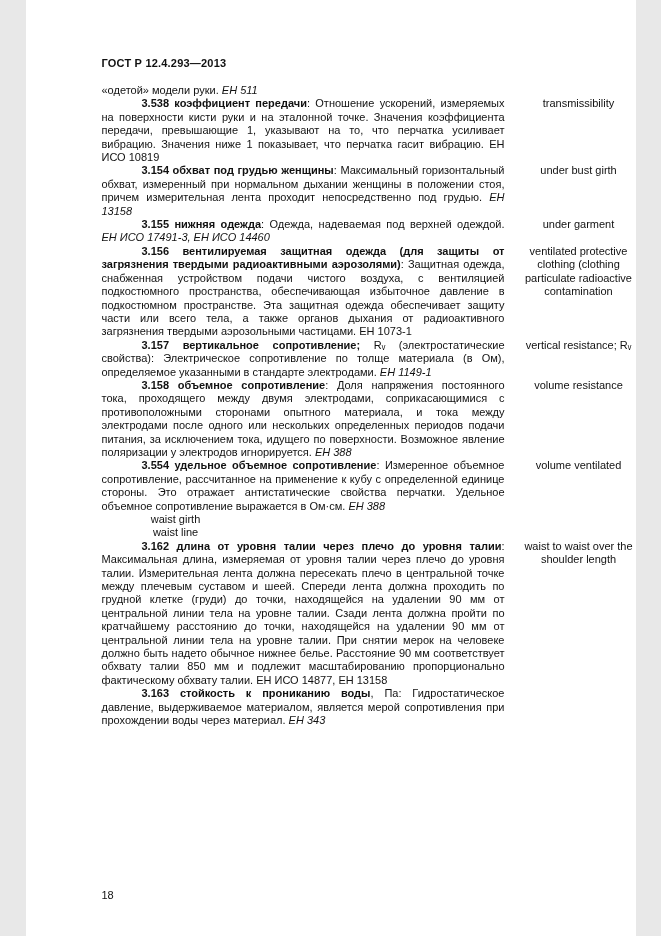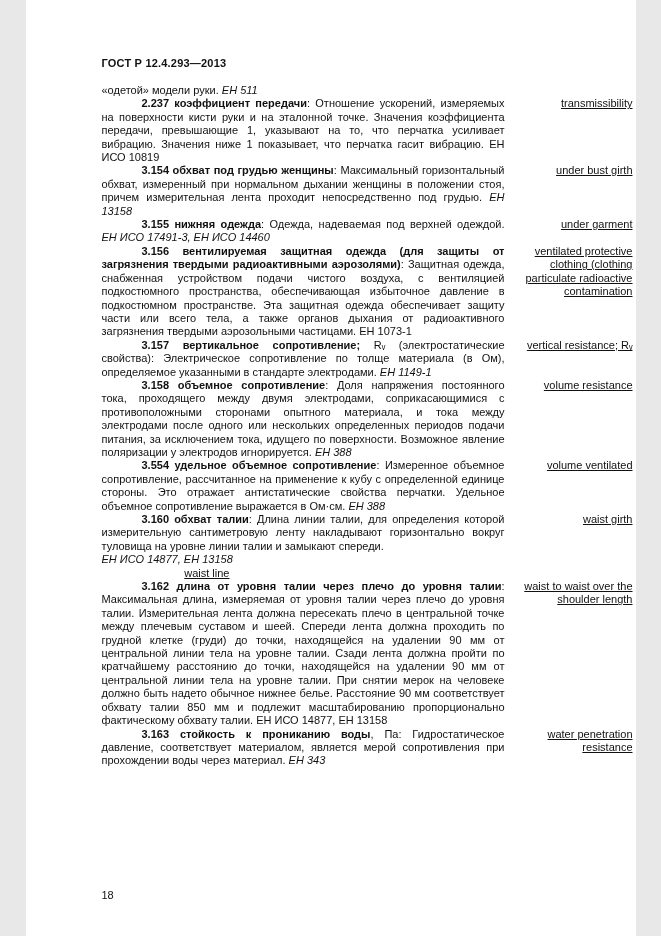--- a/index.html
+++ b/index.html
@@ -21,23 +21,23 @@
   .content {
     position:absolute; top:84px; left:76px; width:545px;
   }
   .row { display:flex; align-items:flex-start; }
   .col-ru {
     width:403px;
     text-align:justify;
   }
   .col-en {
     width:128px;
-    text-align:right;
+    margin-left:10px;
+    text-align:center;
     line-height:13.4px;
-    text-decoration:underline;
   }
   .para {
     margin:0;
     line-height:13.4px;
     text-indent:40px;
   }
   .para.noindent { text-indent:0; }
   .refline {
     margin:0;
     line-height:13.4px;
@@ -62,21 +62,21 @@
 
     <div class="row">
       <div class="col-ru">
         <p class="para noindent"><span>«одетой» модели руки. </span><span class="ref">ЕН 511</span></p>
       </div>
       <div class="col-en"></div>
     </div>
 
     <div class="row">
       <div class="col-ru">
-        <p class="para"><span class="bold">2.237 коэффициент передачи</span><span>: Отношение ускорений, измеряемых на поверхности кисти руки и на эталонной точке. Значения коэффициента передачи, превышающие 1, указывают на то, что перчатка усиливает вибрацию. Значения ниже 1 показывает, что перчатка гасит вибрацию. ЕН ИСО 10819</span><span class="ref"></span></p>
+        <p class="para"><span class="bold">3.538 коэффициент передачи</span><span>: Отношение ускорений, измеряемых на поверхности кисти руки и на эталонной точке. Значения коэффициента передачи, превышающие 1, указывают на то, что перчатка усиливает вибрацию. Значения ниже 1 показывает, что перчатка гасит вибрацию. ЕН ИСО 10819</span><span class="ref"></span></p>
       </div>
       <div class="col-en">transmissibility</div>
     </div>
 
     <div class="row">
       <div class="col-ru">
         <p class="para"><span class="bold">3.154 обхват под грудью женщины</span><span>: Максимальный горизонтальный обхват, измеренный при нормальном дыхании женщины в положении стоя, причем измерительная лента проходит непосредственно под грудью. </span><span class="ref">ЕН 13158</span></p>
       </div>
       <div class="col-en">under bust girth</div>
     </div>
@@ -110,42 +110,37 @@
     </div>
 
     <div class="row">
       <div class="col-ru">
         <p class="para"><span class="bold">3.554 удельное объемное сопротивление</span><span>: Измеренное объемное сопротивление, рассчитанное на применение к кубу с определенной единице стороны. Это отражает антистатические свойства перчатки. Удельное объемное сопротивление выражается в Ом·см. </span><span class="ref">ЕН 388</span></p>
       </div>
       <div class="col-en">volume ventilated</div>
     </div>
 
     <div class="row">
-      <div class="col-ru">
-        <p class="para"><span class="bold">3.160 обхват талии</span><span>: Длина линии талии, для определения которой измерительную сантиметровую ленту накладывают горизонтально вокруг туловища на уровне линии талии и замыкают спереди.</span></p>
-        <p class="refline">ЕН ИСО 14877, ЕН 13158</p>
-      </div>
       <div class="col-en">waist girth</div>
     </div>
 
     <div class="row">
       <div class="col-en">waist line</div>
     </div>
 
     <div class="row">
       <div class="col-ru">
         <p class="para"><span class="bold">3.162 длина от уровня талии через плечо до уровня талии</span><span>: Максимальная длина, измеряемая от уровня талии через плечо до уровня талии. Измерительная лента должна пересекать плечо в центральной точке между плечевым суставом и шеей. Спереди лента должна проходить по грудной клетке (груди) до точки, находящейся на удалении 90 мм от центральной линии тела на уровне талии. Сзади лента должна пройти по кратчайшему расстоянию до точки, находящейся на удалении 90 мм от центральной линии тела на уровне талии. При снятии мерок на человеке должно быть надето обычное нижнее белье. Расстояние 90 мм соответствует обхвату талии 850 мм и подлежит масштабированию пропорционально фактическому обхвату талии. ЕН ИСО 14877, ЕН 13158</span></p>
       </div>
       <div class="col-en">waist to waist over the shoulder length</div>
     </div>
 
     <div class="row">
       <div class="col-ru">
-        <p class="para"><span class="bold">3.163 стойкость к прониканию воды</span><span>, Па: Гидростатическое давление, соответствует материалом, является мерой сопротивления при прохождении воды через материал. </span><span class="ref">ЕН 343</span></p>
+        <p class="para"><span class="bold">3.163 стойкость к прониканию воды</span><span>, Па: Гидростатическое давление, выдерживаемое материалом, является мерой сопротивления при прохождении воды через материал. </span><span class="ref">ЕН 343</span></p>
       </div>
-      <div class="col-en">water penetration resistance</div>
     </div>
 
   </div>
 
   <div class="page-number">18</div>
 
 </div>
 
 </body></html>

